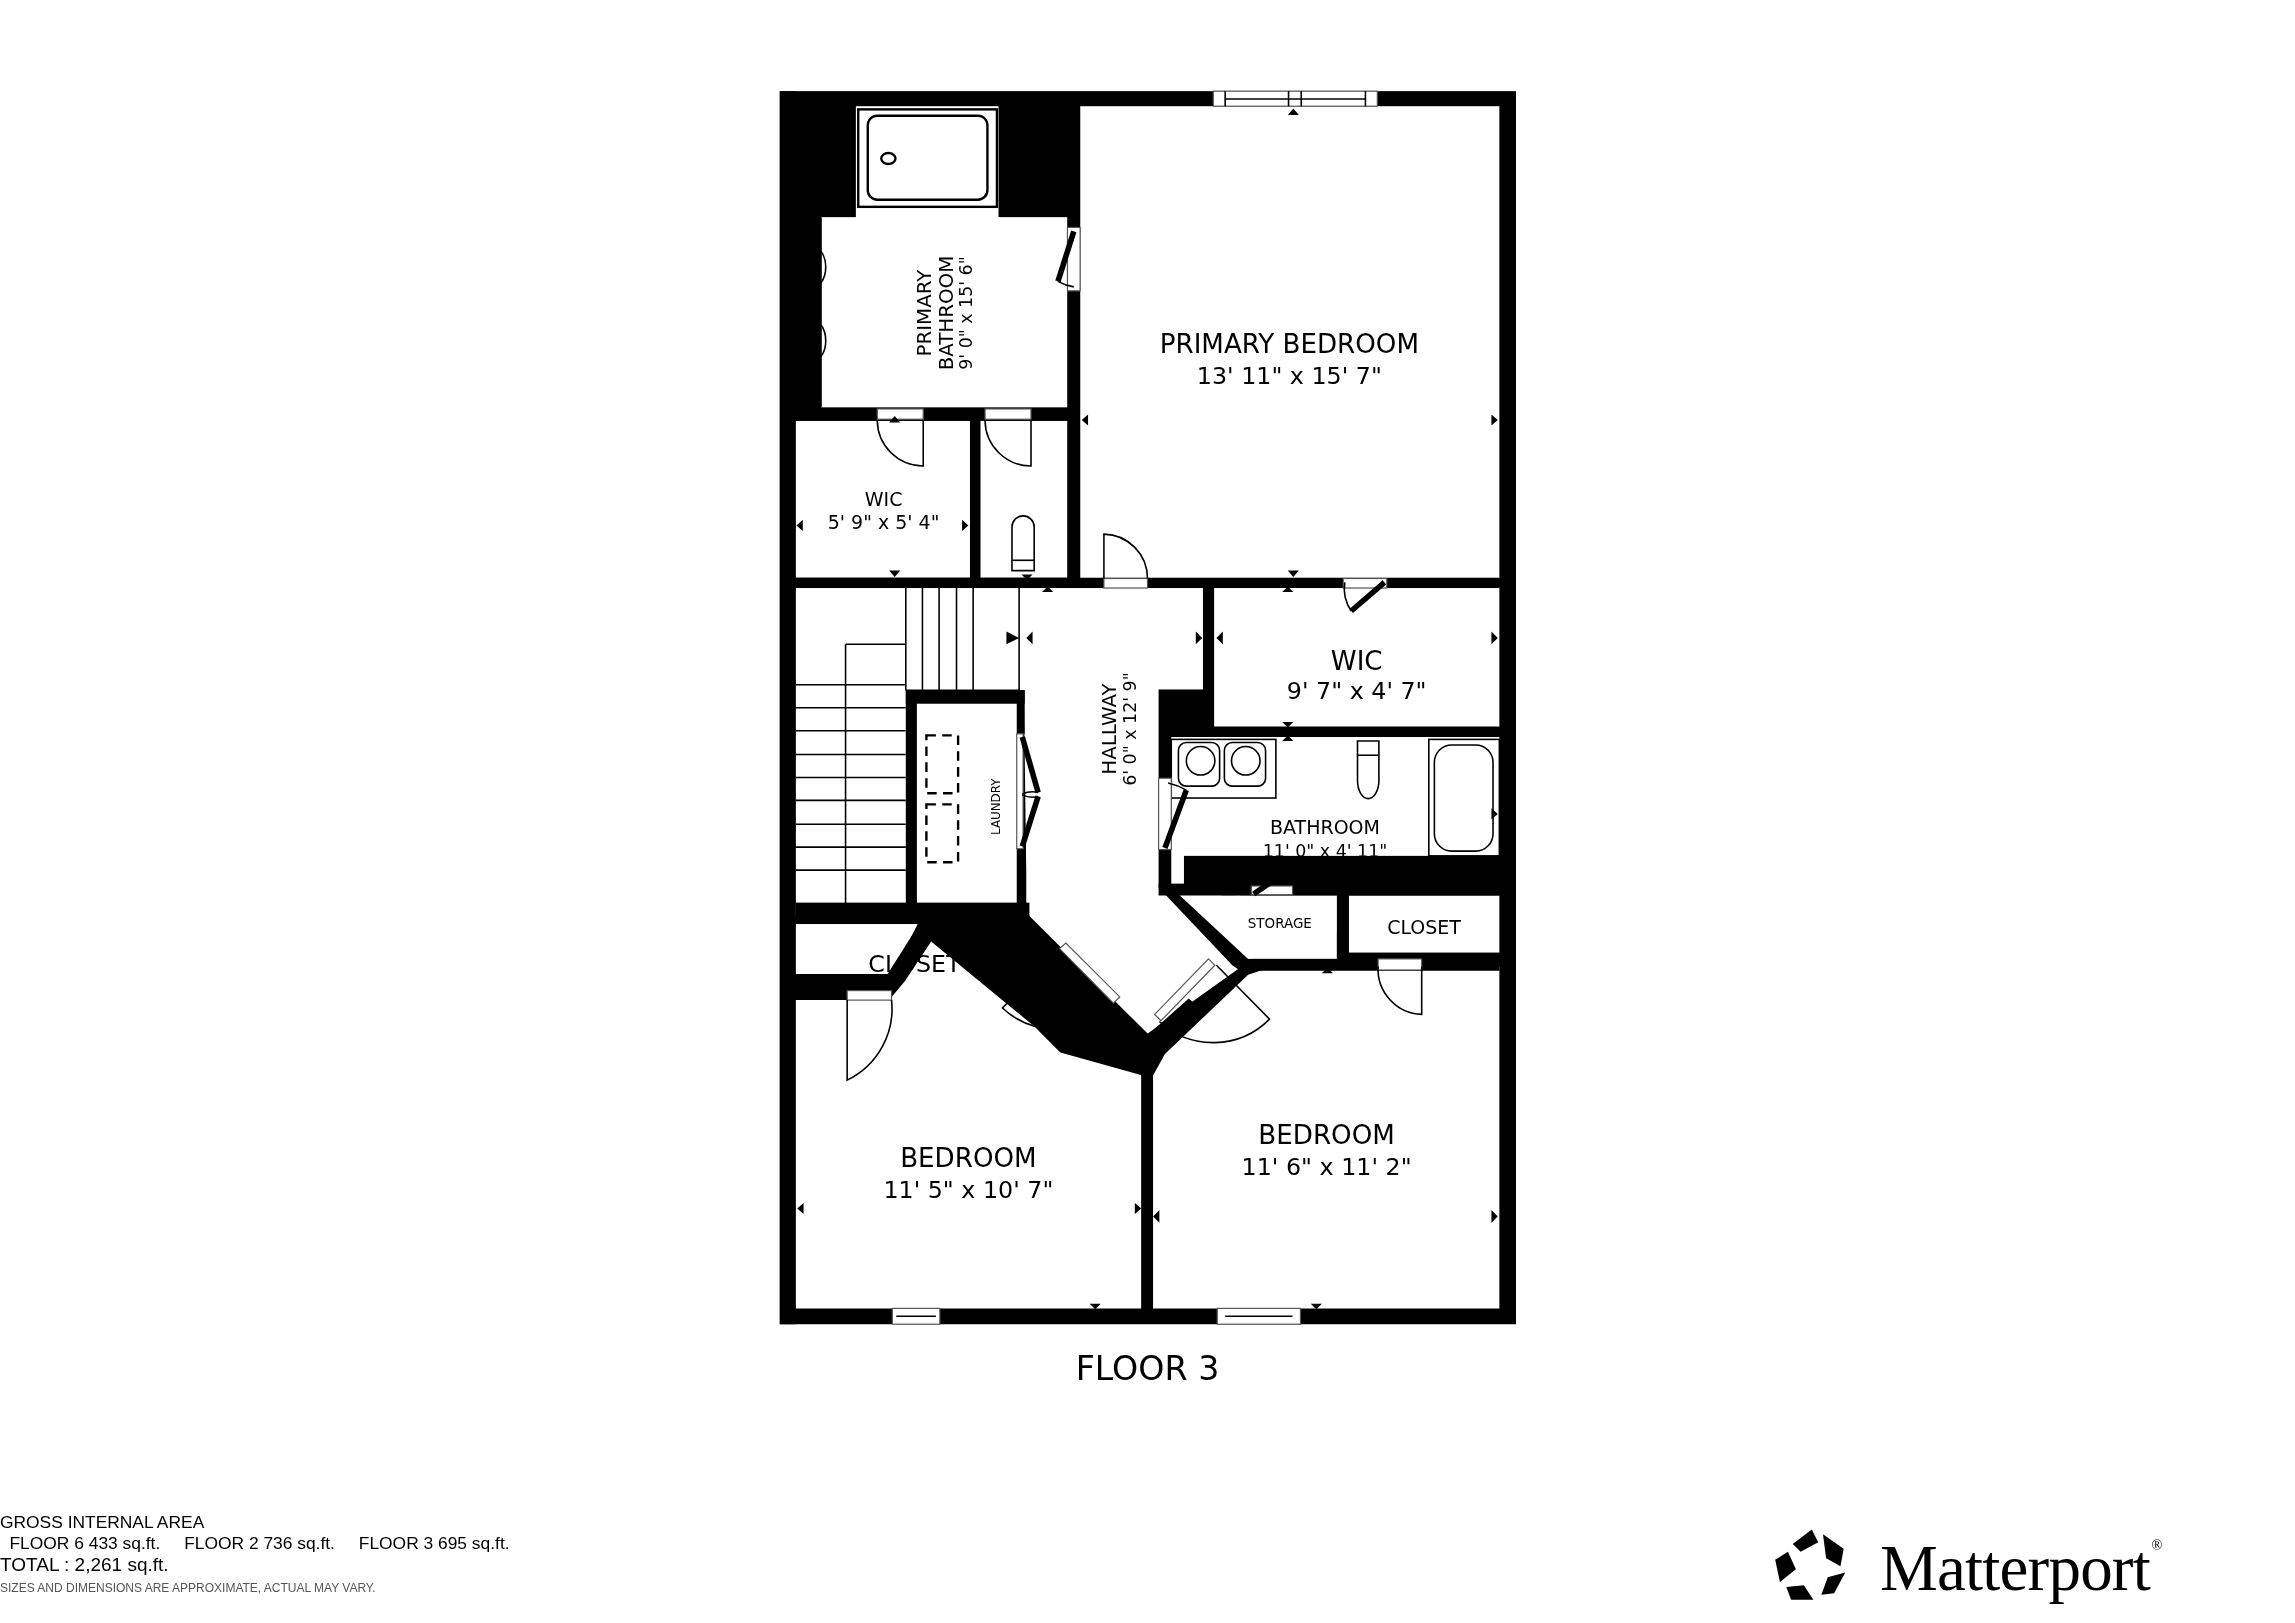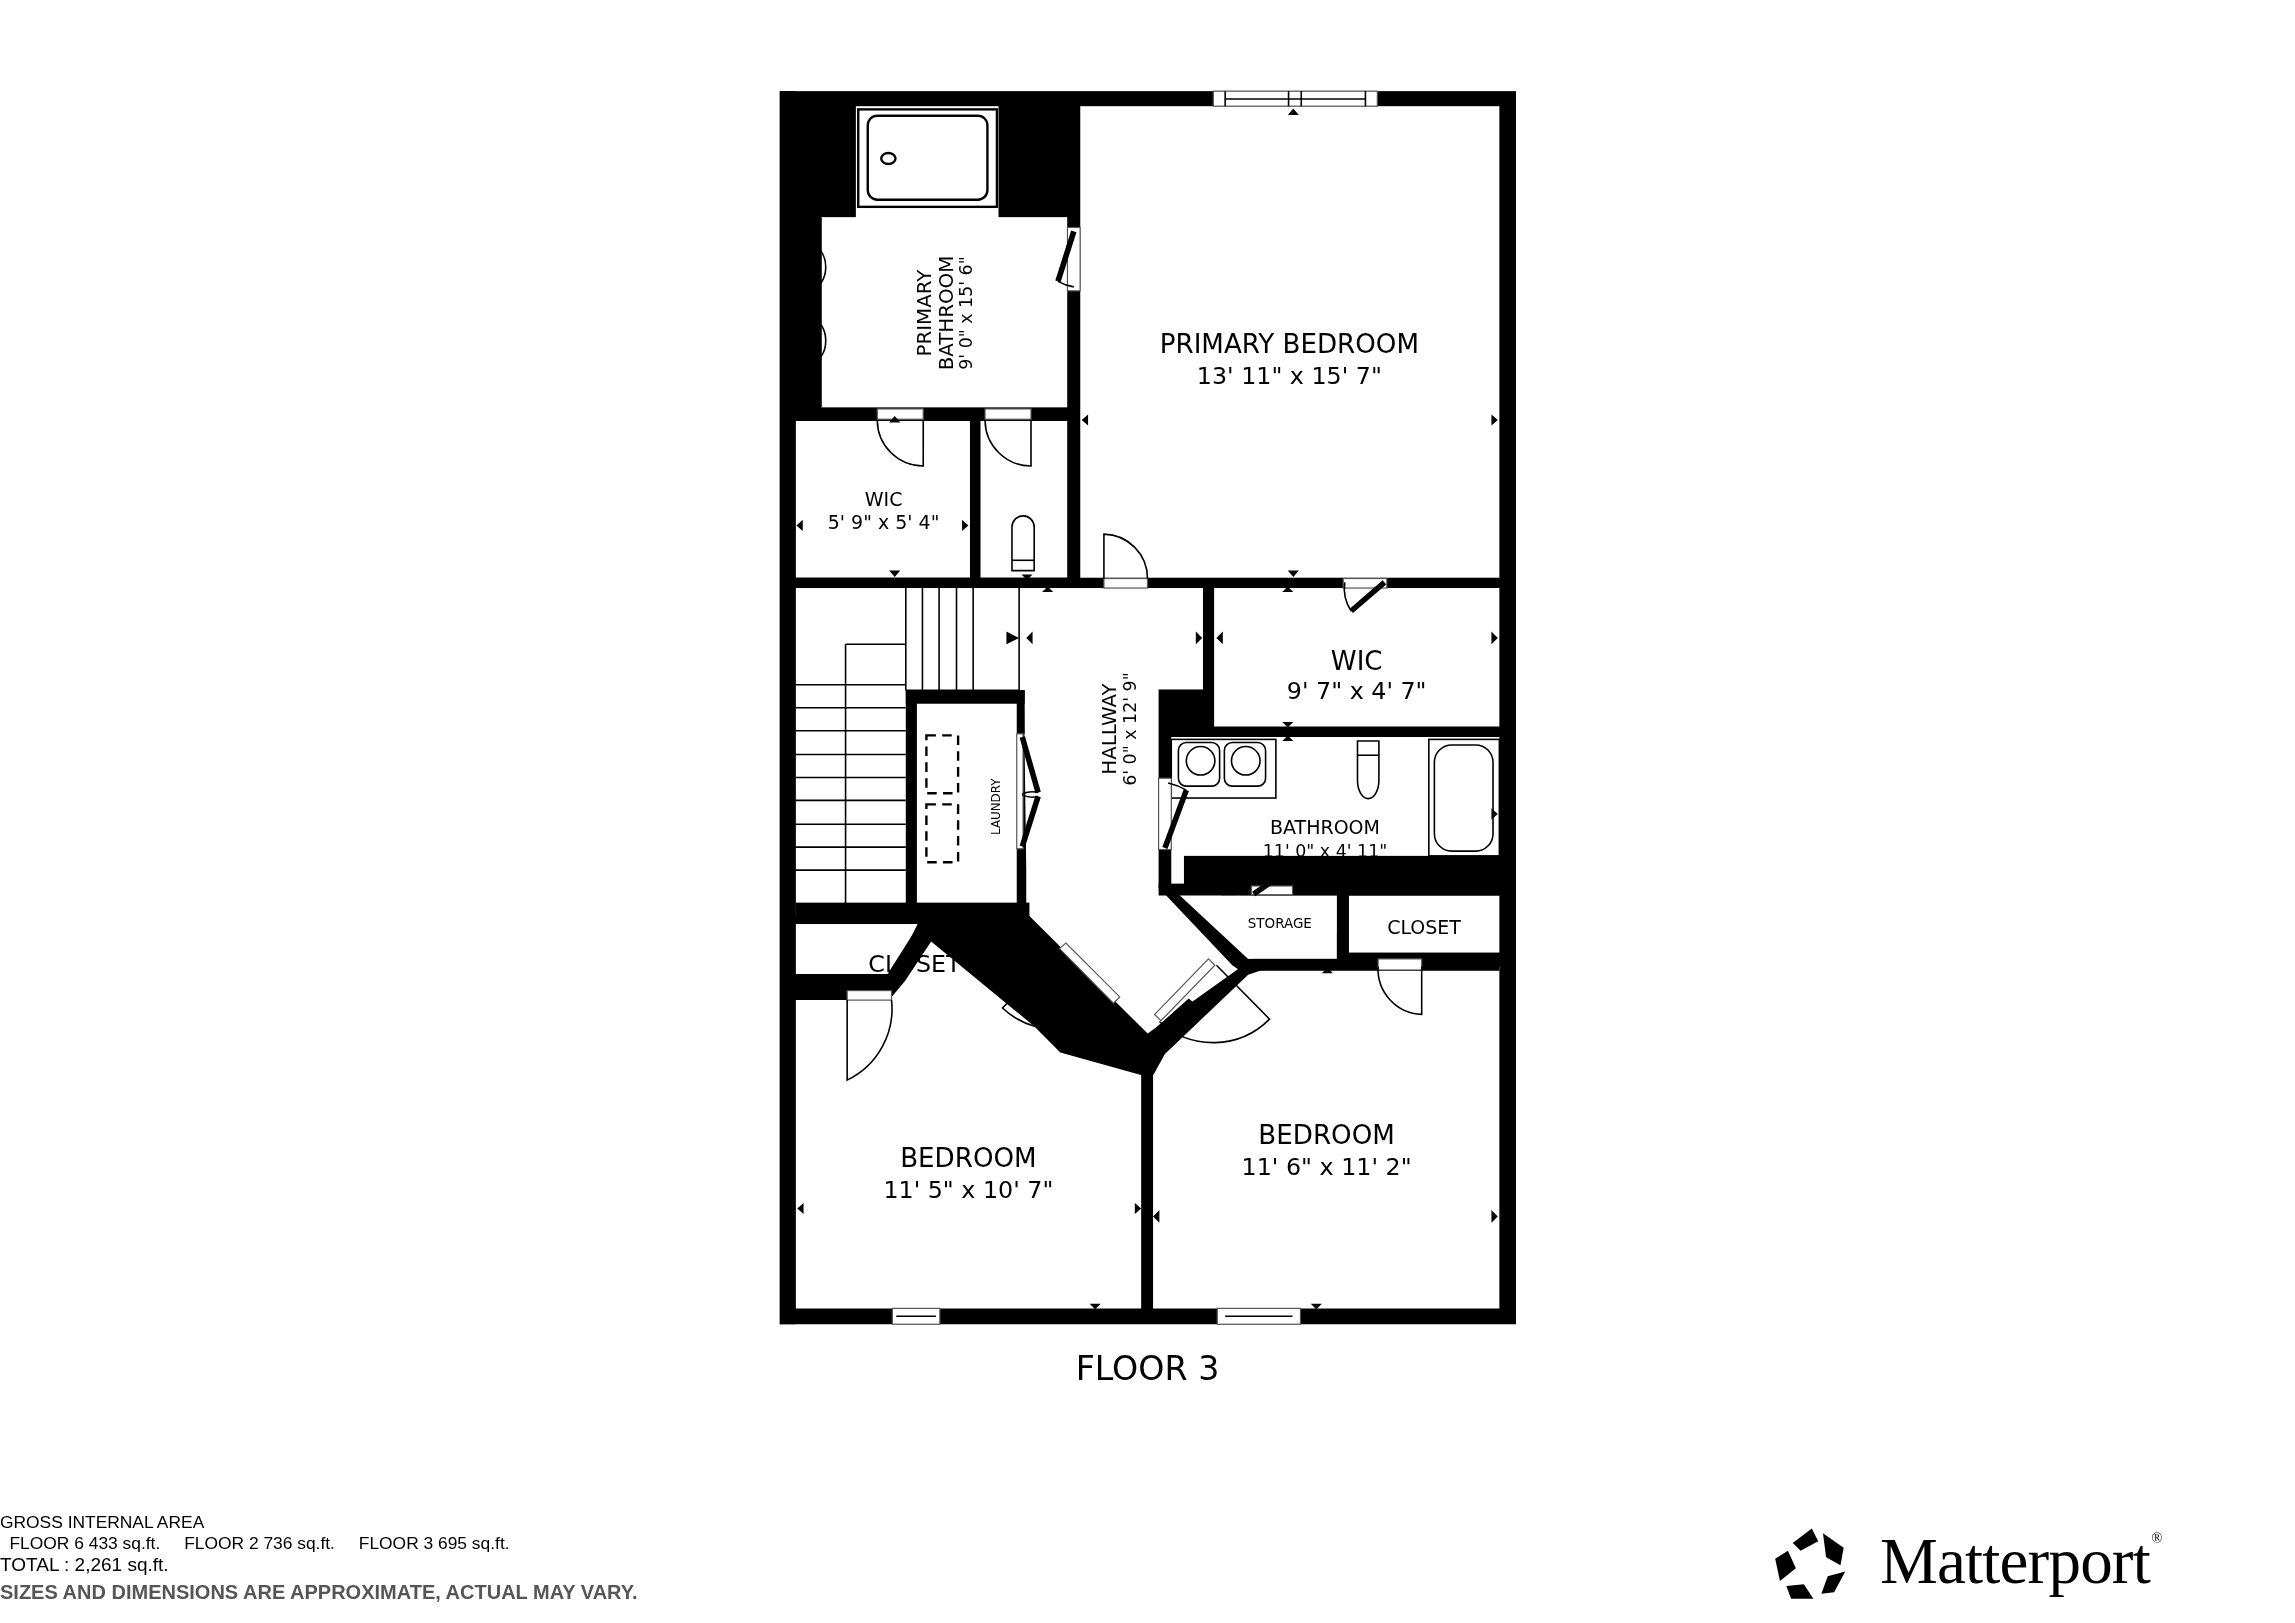--- a/index.html
+++ b/index.html
@@ -12,22 +12,22 @@
   .thick { fill:none; stroke:#000; stroke-width:7; }
   .dash { fill:none; stroke:#000; stroke-width:3; stroke-dasharray:12 8; }
   .opening { fill:#fff; stroke:#555; stroke-width:1.5; }
   .lbl { font-family:"DejaVu Sans", sans-serif; fill:#000; text-anchor:middle; }
   .arrow { fill:#000; }
   .footer { position:absolute; left:0; width:2295px; text-align:left; font-family:"Liberation Sans", sans-serif; color:#000; }
   .f1 { top:1512px; font-size:17.4px; }
   .f2 { top:1533px; font-size:17.4px; }
   .f2 span { margin:0 9.5px; }
   .f3 { top:1554px; font-size:19px; }
-  .f4 { top:1581px; font-size:20px; color:#555;font-weight:bold; }
-  .logo { position:absolute; left:1772px; top:1517px; width:396px; height:89px; display:flex; align-items:center; }
+  .f4 { top:1581px; font-size:12px; color:#555; }
+  .logo { position:absolute; left:1772px; top:1517px; width:396px; height:89px; display:flex; align-items:flex-end; }
   .logo-text { font-family:"Liberation Serif", serif; font-size:65px; color:#000; margin-left:22px; letter-spacing:-0.8px; }
   .logo-reg { font-size:14.3px; vertical-align:super; position:relative; top:-17.4px; margin-left:1.6px; }
 </style>
 </head>
 <body>
 
 <svg id="plan" viewBox="0 0 2896 2048" xmlns="http://www.w3.org/2000/svg">
 
   <rect class="wall" x="984" y="115" width="929" height="1556"></rect>
 

